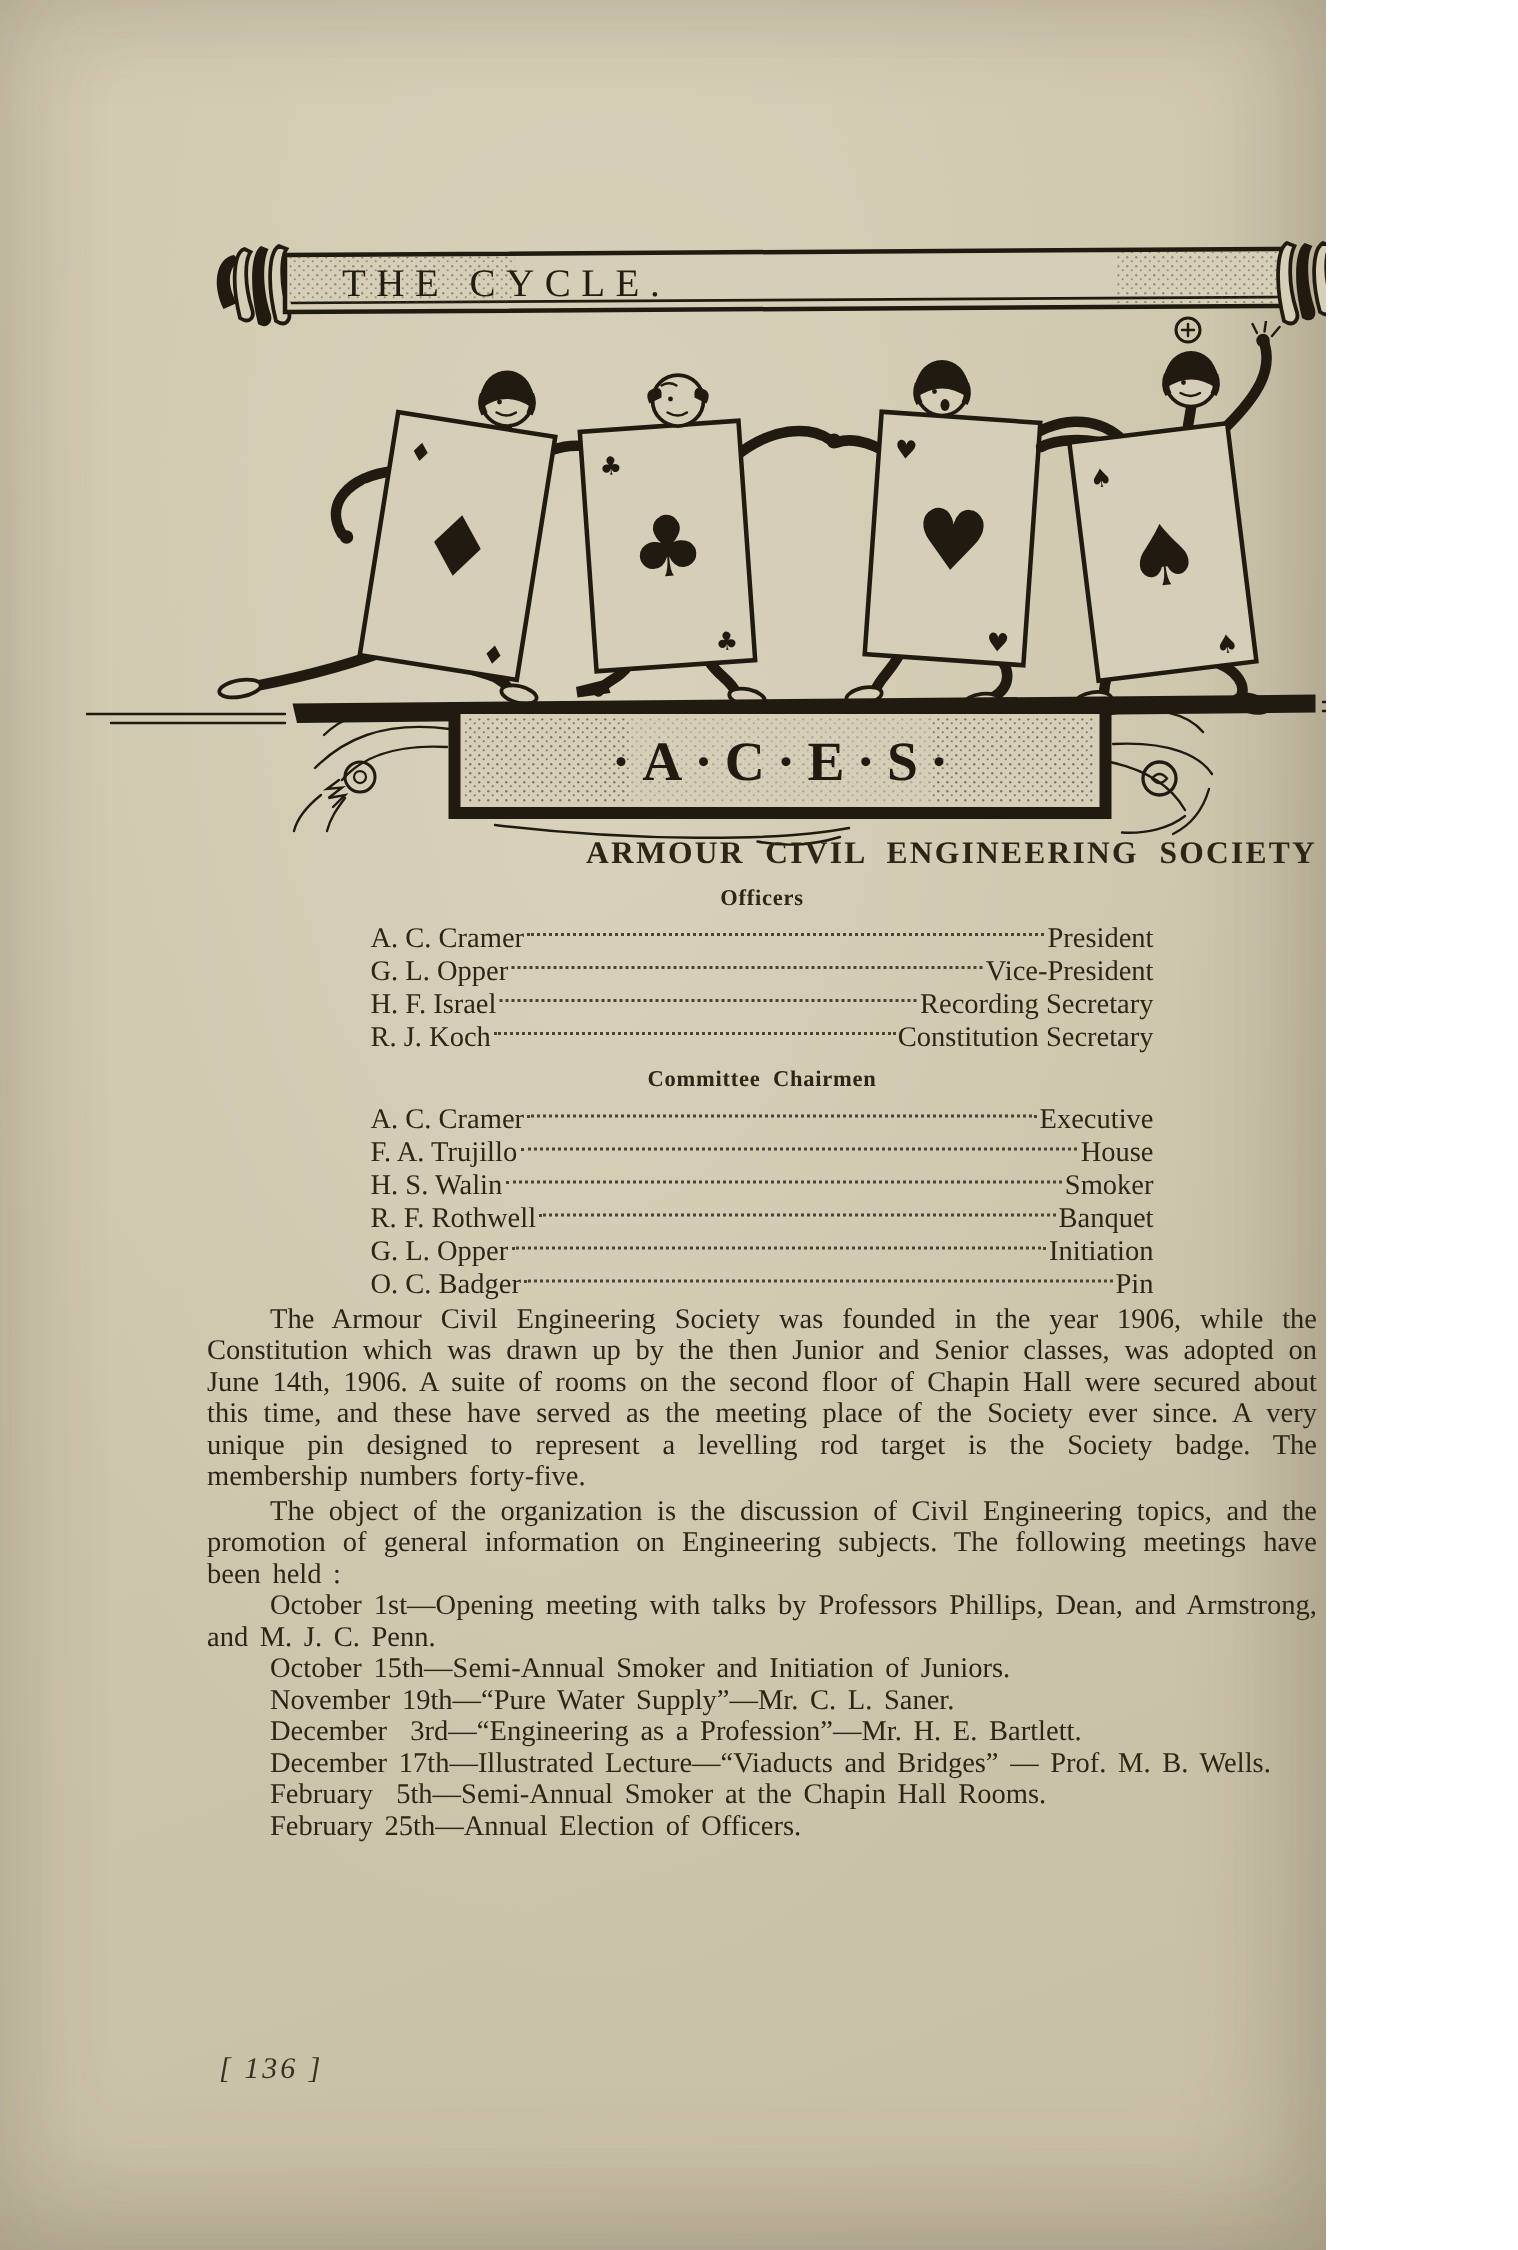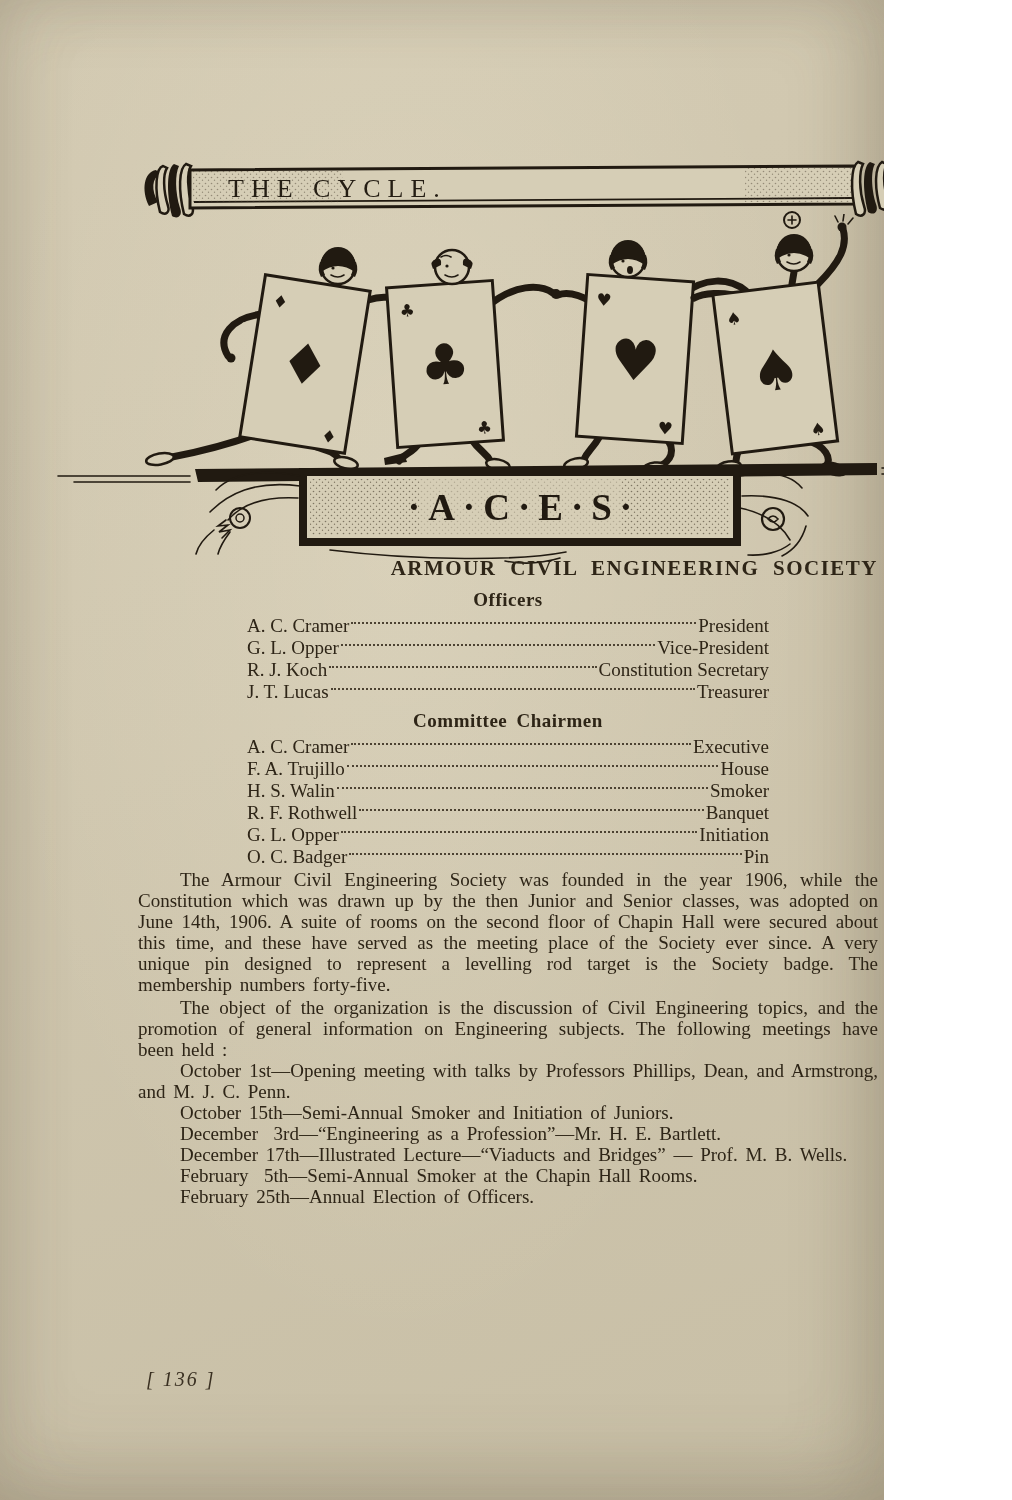--- a/index.html
+++ b/index.html
@@ -33,21 +33,21 @@
   .text-col {
     position:absolute; top:556px; left:138px; width:740px;
     font-size:19px; line-height:21px;
   }
   .soc-title {
     margin:0 0 7px 0; text-align:right;
     font-size:21px; font-weight:bold; letter-spacing:1.5px; word-spacing:7px; line-height:25px;
   }
   .sub-head {
     margin:3px 0 3px 0; text-align:center;
-    font-size:19px; font-weight:bold; letter-spacing:0.5px; word-spacing:4px; line-height:23px;
+    font-size:15px; font-weight:bold; letter-spacing:0.5px; word-spacing:4px; line-height:23px;
   }
   .roster { width:522px; margin:0 auto; }
   .roster-row { display:flex; align-items:center; height:22px; white-space:nowrap; }
   .leader { flex:1 1 auto; min-width:28px; border-bottom:2px dotted #4c4232; margin:0 2px 4px 2px; }
   .para { margin:2px 0 0 0; text-align:justify; text-indent:42px; word-spacing:3px; }
   .meeting { margin:0; text-align:justify; text-indent:42px; word-spacing:3px; }
   .page-num {
     position:absolute; top:1326px; left:146px;
     font-style:italic; font-size:20px; letter-spacing:2px; color:#3a3022;margin-top:42px;
   }
@@ -223,28 +223,28 @@
         <span>A. C. Cramer</span>
           <span class="leader"></span>
           <span>President</span>
       </div>
       <div class="roster-row">
         <span>G. L. Opper</span>
           <span class="leader"></span>
           <span>Vice-President</span>
       </div>
       <div class="roster-row">
+        <span>H. F. Israel</span>
+          <span class="leader"></span>
+          <span>Recording Secretary</span>
+      </div>
+      <div class="roster-row">
         <span>R. J. Koch</span>
           <span class="leader"></span>
           <span>Constitution Secretary</span>
-      </div>
-      <div class="roster-row">
-        <span>J. T. Lucas</span>
-          <span class="leader"></span>
-          <span>Treasurer</span>
       </div>
     </div>
 
     <h2 class="sub-head" style="margin-top:7px">Committee Chairmen</h2>
     <div class="roster">
       <div class="roster-row">
         <span>A. C. Cramer</span>
           <span class="leader"></span>
           <span>Executive</span>
       </div>
@@ -273,20 +273,21 @@
           <span class="leader"></span>
           <span>Pin</span>
       </div>
     </div>
 
     <p class="para">The Armour Civil Engineering Society was founded in the year 1906, while the Constitution which was drawn up by the then Junior and Senior classes, was adopted on June 14th, 1906. A suite of rooms on the second floor of Chapin Hall were secured about this time, and these have served as the meeting place of the Society ever since. A very unique pin designed to represent a levelling rod target is the Society badge. The membership numbers forty-five.</p>
     <p class="para">The object of the organization is the discussion of Civil Engineering topics, and the promotion of general information on Engineering subjects. The following meetings have been held :</p>
 
     <p class="meeting">October 1st—Opening meeting with talks by Professors Phillips, Dean, and Armstrong, and M. J. C. Penn.</p>
     <p class="meeting">October 15th—Semi-Annual Smoker and Initiation of Juniors.</p>
+    <p class="meeting">November 19th—“Pure Water Supply”—Mr. C. L. Saner.</p>
     <p class="meeting">December &nbsp;3rd—“Engineering as a Profession”—Mr. H. E. Bartlett.</p>
     <p class="meeting">December 17th—Illustrated Lecture—“Viaducts and Bridges” — Prof. M. B. Wells.</p>
     <p class="meeting">February &nbsp;5th—Semi-Annual Smoker at the Chapin Hall Rooms.</p>
     <p class="meeting">February 25th—Annual Election of Officers.</p>
   </div>
 
   <div class="page-num">[ 136 ]</div>
 </div>
 
 </body></html>

